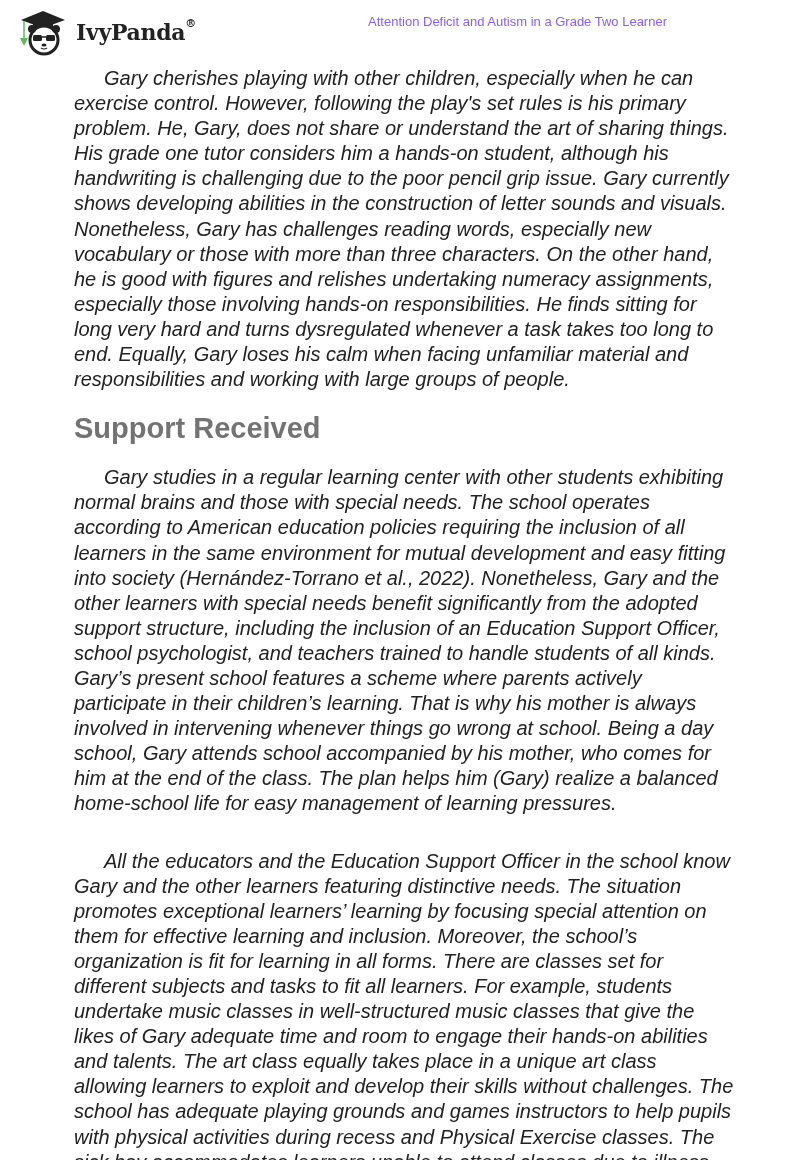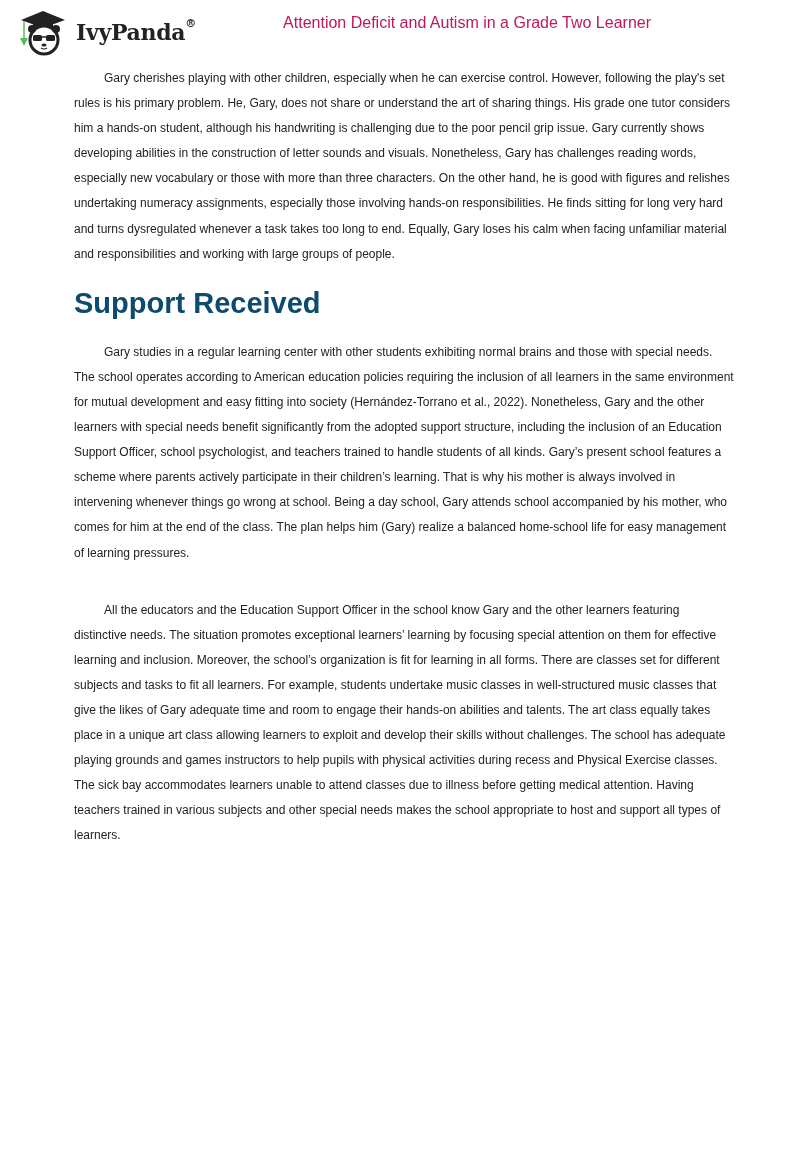--- a/index.html
+++ b/index.html
@@ -4,25 +4,25 @@
 <style>
   html, body { margin: 0; padding: 0; background: #ffffff; }
   body { width: 800px; height: 1160px; position: relative; overflow: hidden;
          font-family: "Liberation Sans", sans-serif; color: #222222; }
   .header { position: absolute; left: 0; top: 0; width: 700px; height: 60px; text-align: right; }
   .logo { position: absolute; left: 16px; top: 8px; display: flex; align-items: center; }
   .logo-icon { width: 54px; height: 48px; }
   .logo-text { font-family: "DejaVu Serif", serif; font-weight: bold; font-size: 22px;
                color: #222222; margin-left: 6px; letter-spacing: -0.3px; }
   .logo-text sup { font-size: 11px; font-weight: bold; vertical-align: top; position: relative; top: -2px; }
-  .doc-title { position: absolute; right: 49px; top: 14px; font-size: 16px; color: #be185d; }
+  .doc-title { position: absolute; right: 33px; top: 14px; font-size: 13px; color: #8b5cf6; }
   .content { position: absolute; left: 74px; top: 66px; width: 660px; }
-  p { margin: 0; font-size: 12px; line-height: 25.1px; color: #222222; text-indent: 30px; }
+  p { margin: 0; font-size: 20px; line-height: 25.1px; color: #222222; text-indent: 30px; font-style: italic; }
   p + p { margin-top: 32px; }
-  h2 { margin: 18px 0 19px 0; font-size: 29px; font-weight: bold; color: #0c4a6e; line-height: 36px; }
+  h2 { margin: 18px 0 19px 0; font-size: 29px; font-weight: bold; color: #737373; line-height: 36px; }
   .footer-url { position: absolute; right: 32px; top: 1132px; font-size: 12.5px; color: #9a9a9a; margin-top: 48px; }
 </style>
 </head>
 <body>
 
 <div class="header">
   <div class="logo">
     <svg class="logo-icon" viewBox="0 0 54 48">
 
       <polygon points="5,12 27,3 49,12 27,20" fill="#222"></polygon>

